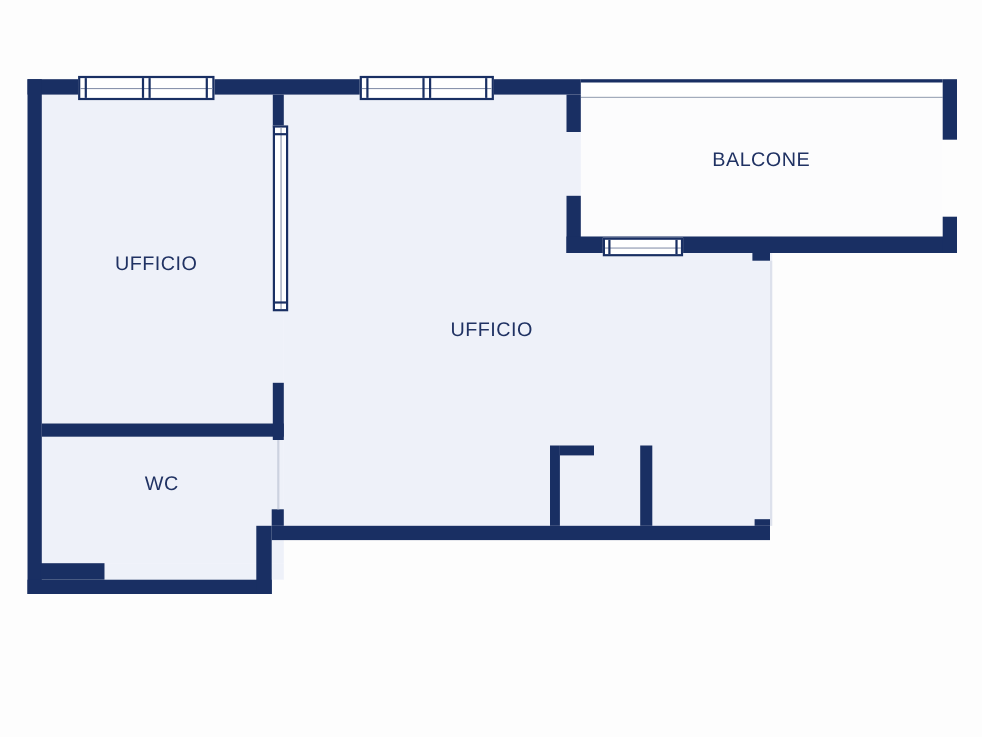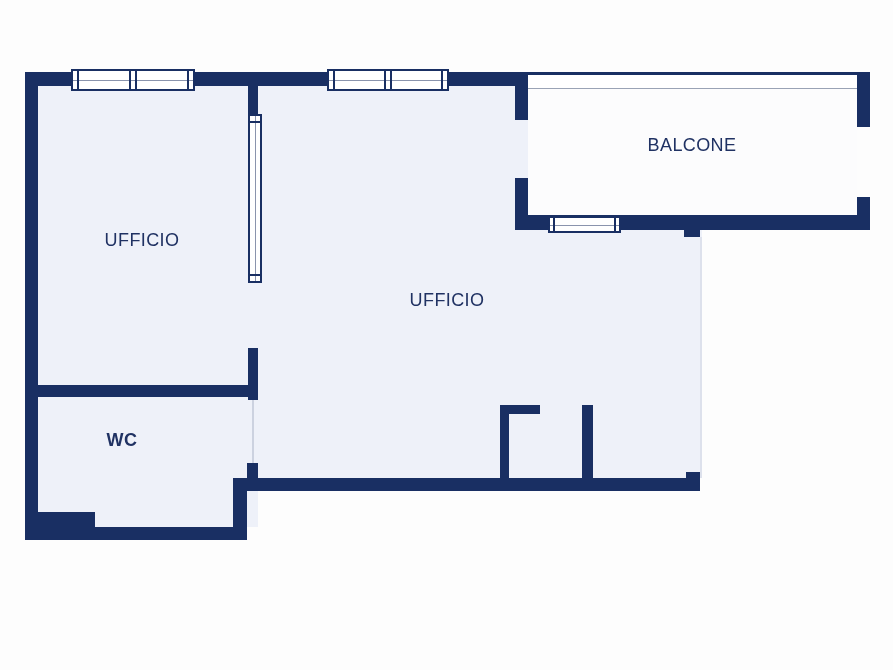--- a/index.html
+++ b/index.html
@@ -97,20 +97,20 @@
       <i class="cap" style="right:3px;"></i>
     </div>
     <div class="window-v" style="left:248px;top:114px;width:10px;height:165px;">
       <i class="cap" style="top:5px;"></i>
       <i class="cap" style="bottom:5px;"></i>
     </div>
 
     <div class="room-label" style="left:142px;top:240px;">UFFICIO</div>
     <div class="room-label" style="left:447px;top:300px;">UFFICIO</div>
     <div class="room-label" style="left:692px;top:145px;">BALCONE</div>
-    <div class="room-label" style="left:122px;top:440px;font-weight:bold;">WC</div>
+    <div class="room-label" style="left:147px;top:440px;">WC</div>
   </div>
 
   <div class="footer">
     
     
   </div>
 </div>
 
 </body></html>

